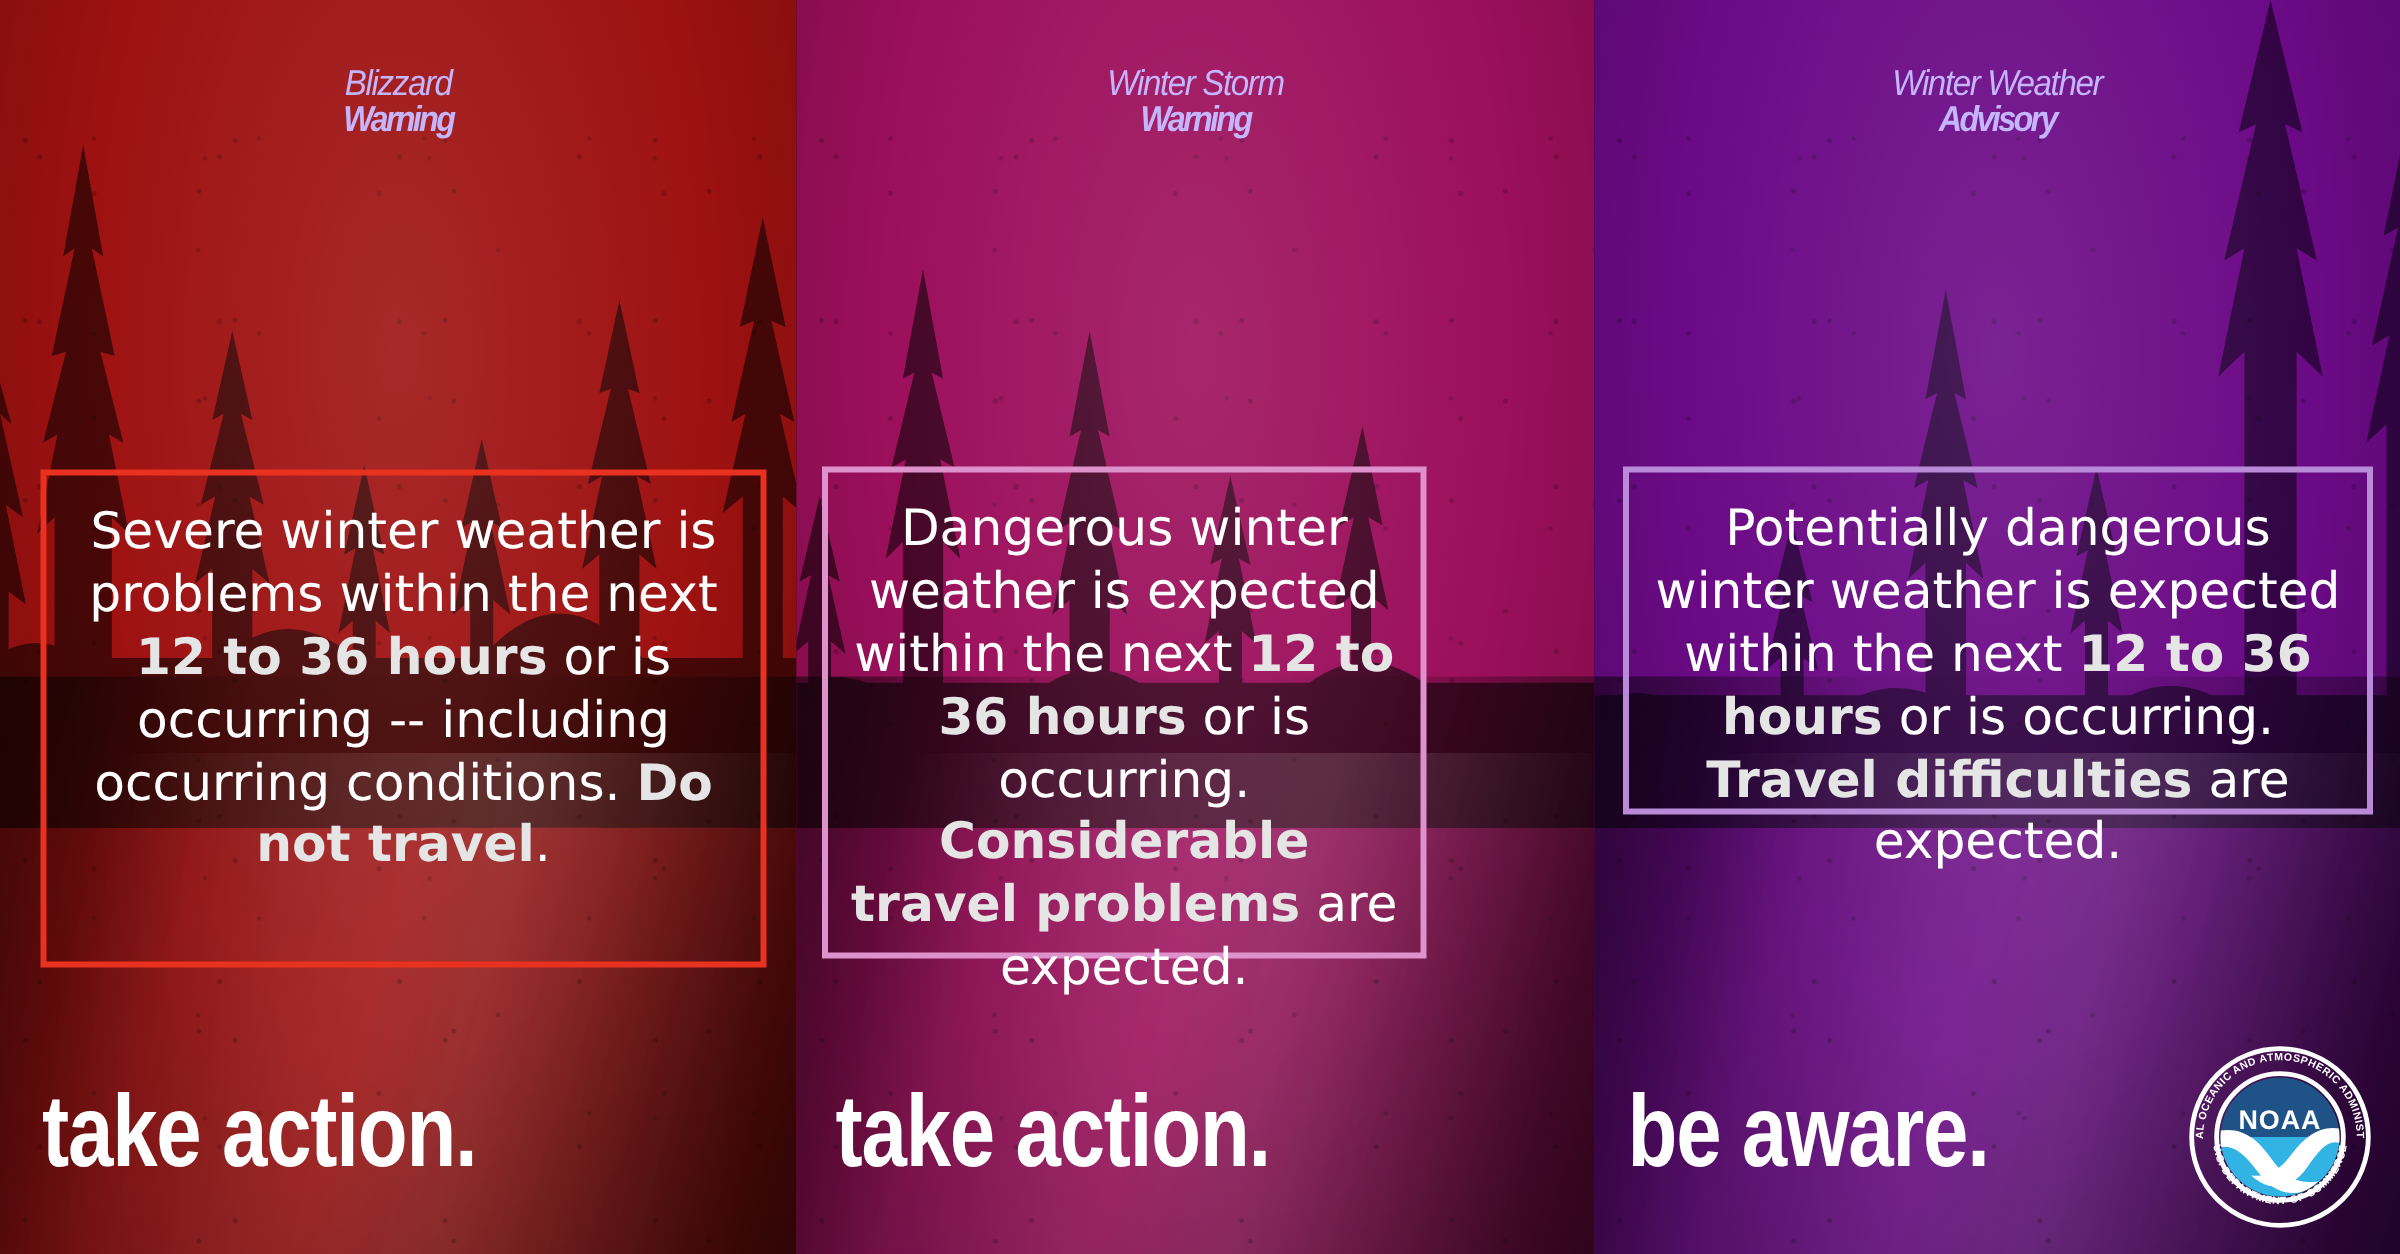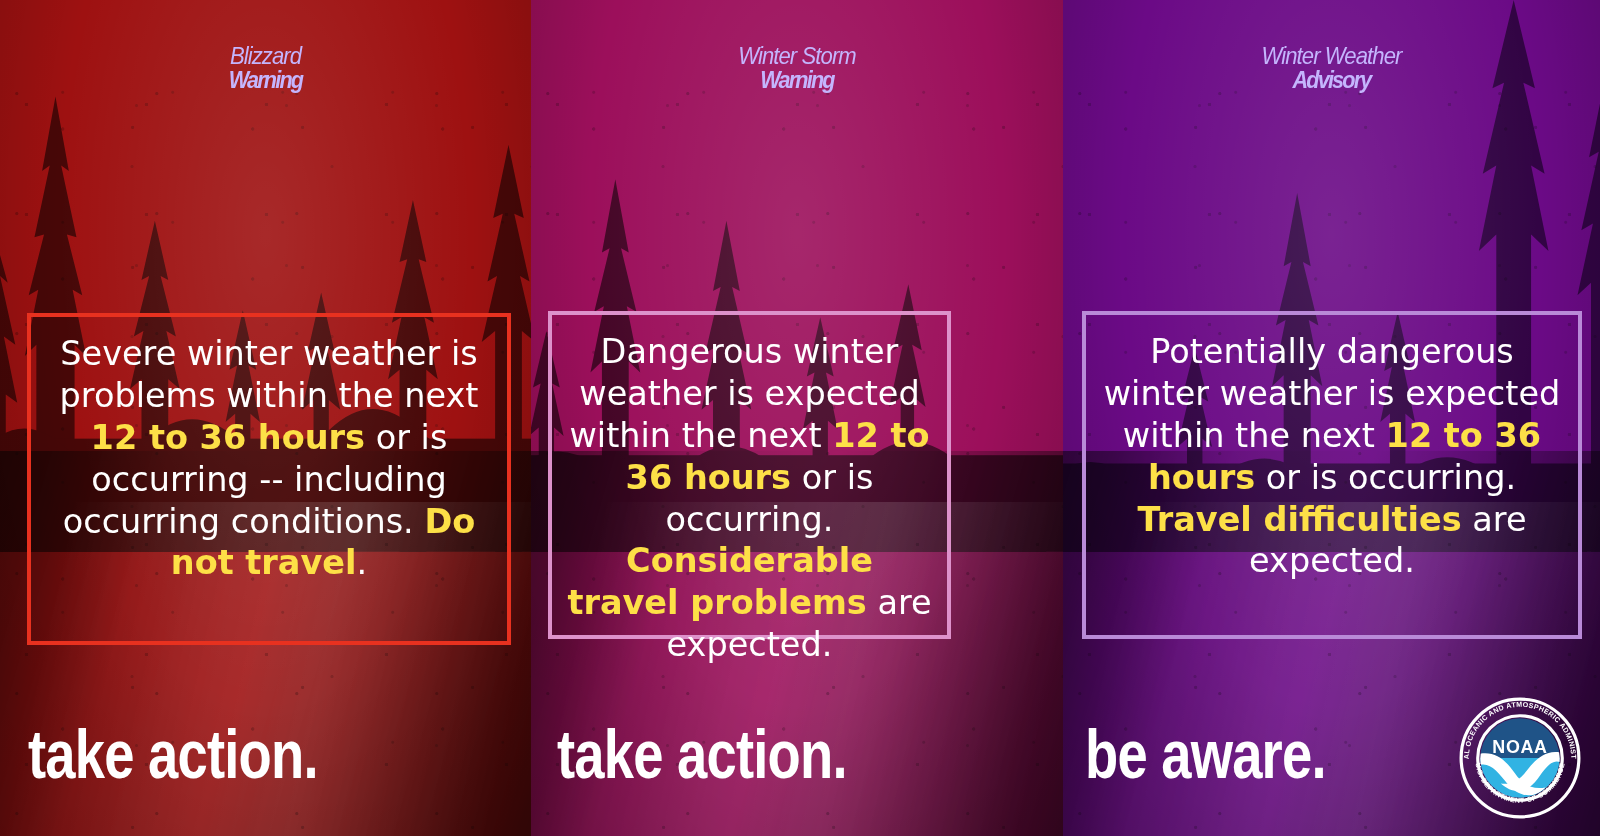--- a/index.html
+++ b/index.html
@@ -140,23 +140,23 @@
     border: 4px solid #e02a1a;
     padding: 16px 14px 12px;
     text-align: center;
     color: #fff;
     font-size: 33.5px;
     line-height: 1.25;
     font-family: "DejaVu Sans", sans-serif;
   }
   .p1 .bodybox { left: 27px; top: 313px; width: 484px; height: 332px; border-color: #e8311f; }
   .p2 .bodybox { left: 17px; top: 311px; width: 403px; height: 328px; border-color: #dd92cb; }
-  .p3 .bodybox { left: 19px; top: 311px; width: 500px; height: 328px; border-color: #b98ad8; }
-
-  .bodybox .hl { color: #fde047; font-weight: 700; }
+  .p3 .bodybox { left: 19px; top: 311px; width: 500px; height: 232px; border-color: #b98ad8; }
+
+  .bodybox .hl { color: #e5e5e5; font-weight: 700; }
 
   
   .cta {
     position: absolute;
     z-index: 4;
     bottom: 48px;
     left: 28px;
     color: #fff;
     font-family: "Liberation Sans Narrow", "Liberation Sans", sans-serif;
     font-weight: 700;

